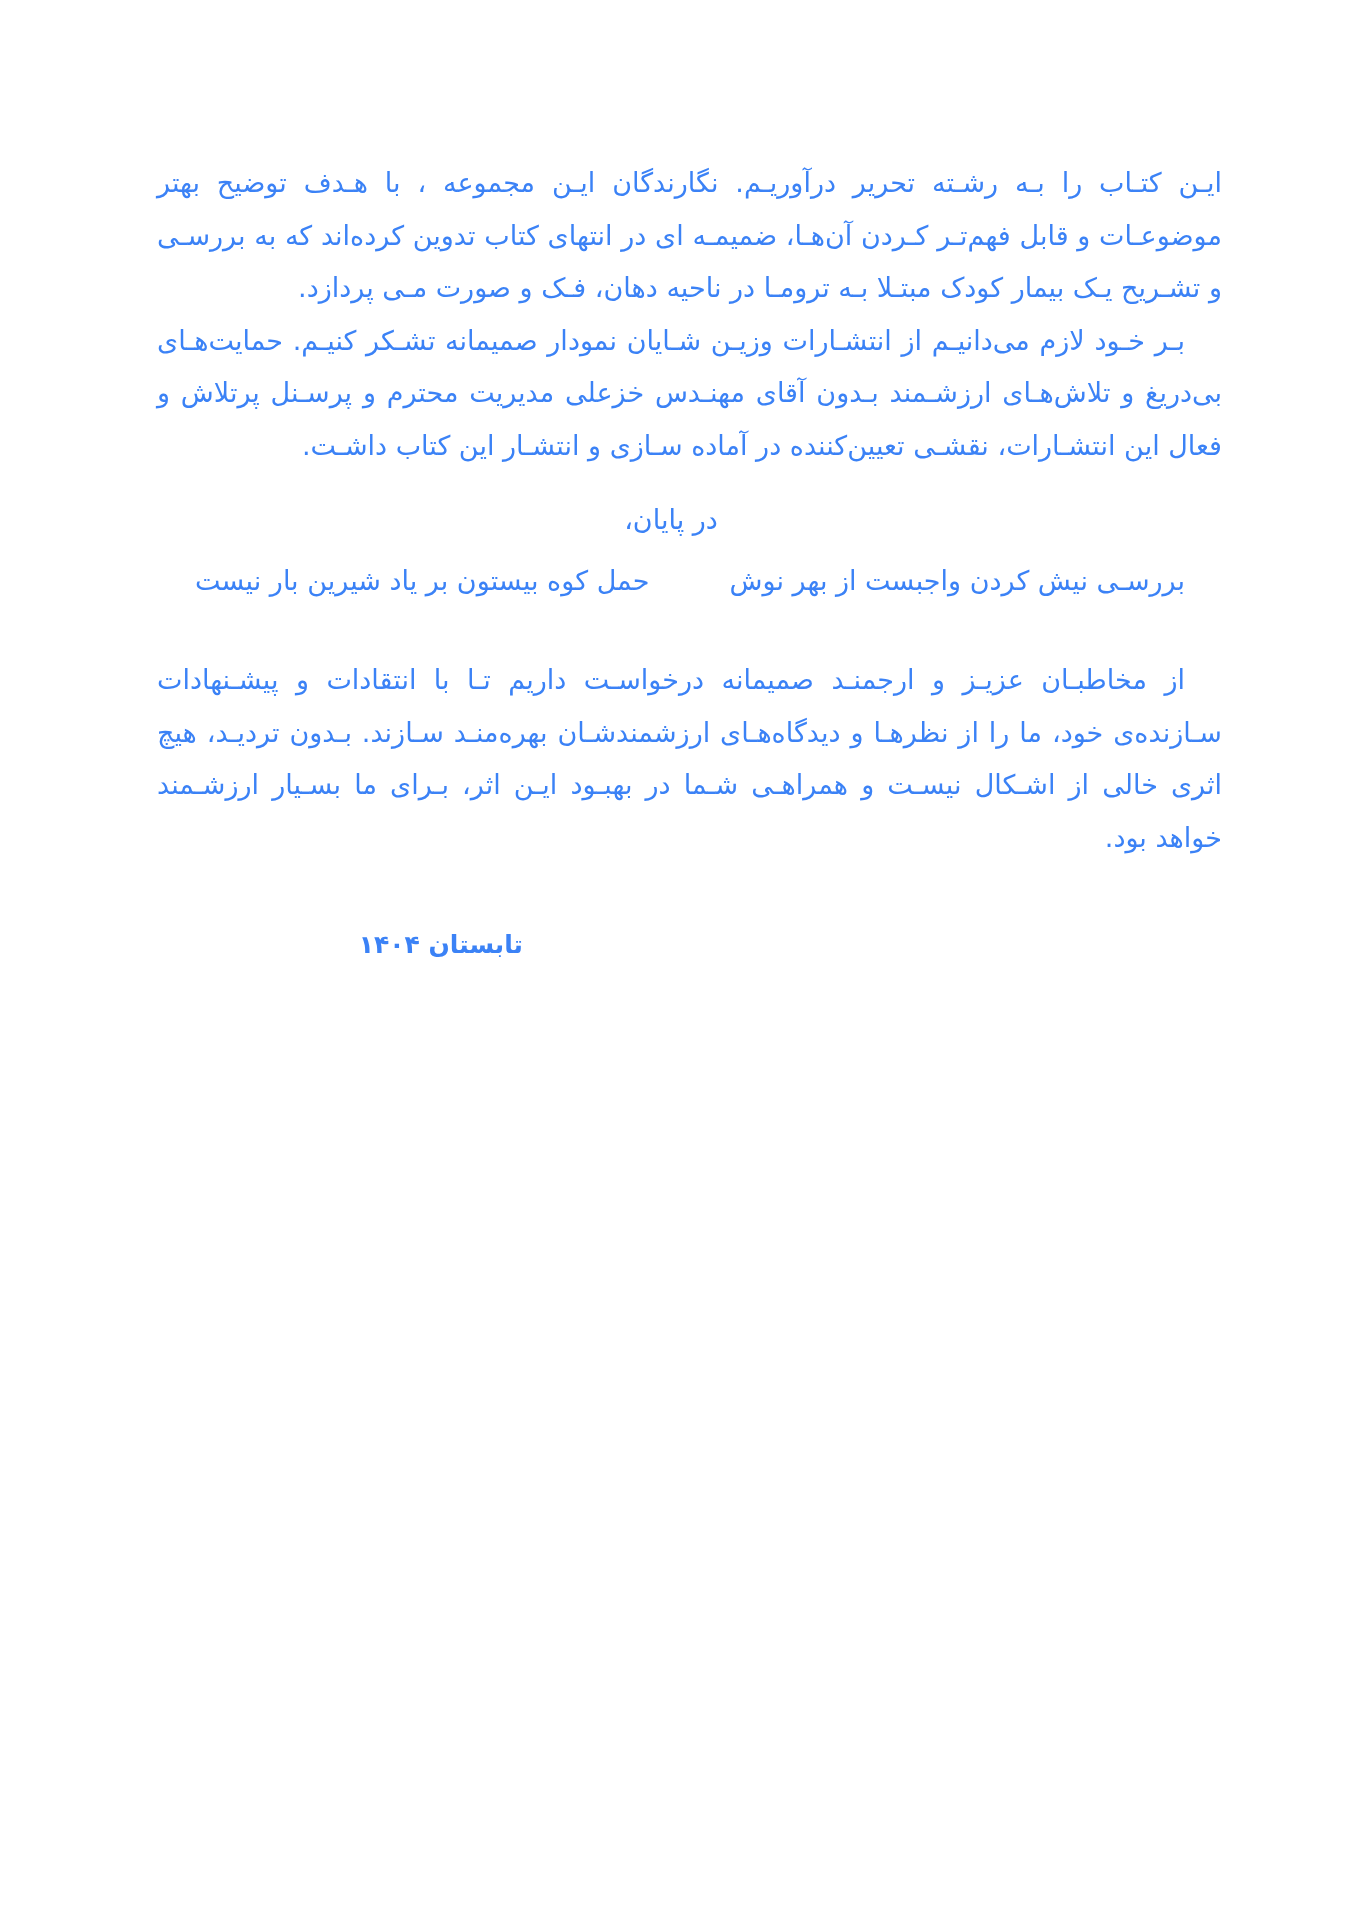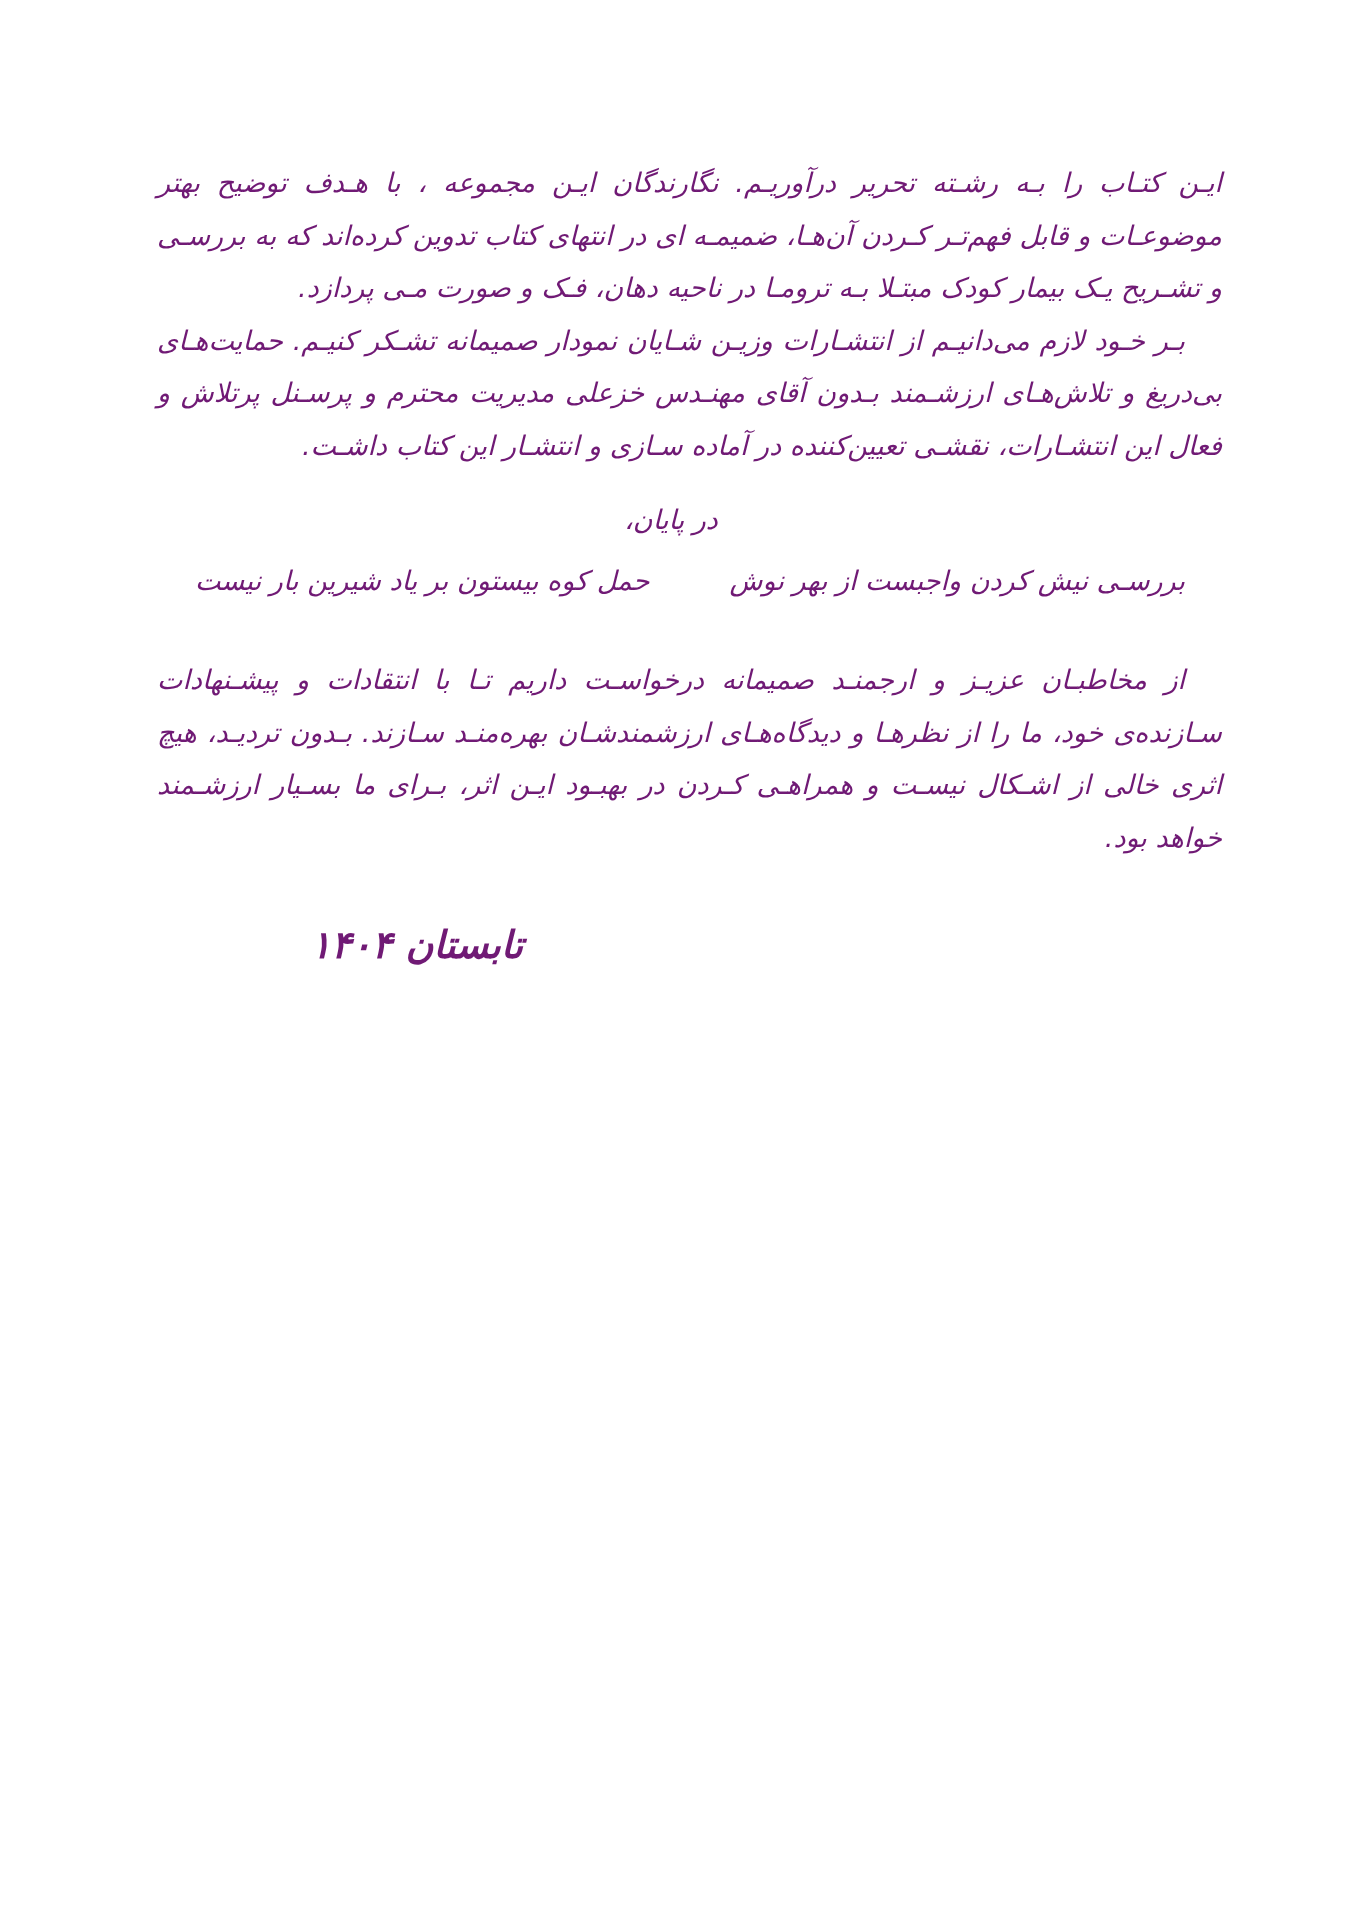--- a/index.html
+++ b/index.html
@@ -15,22 +15,21 @@
     background: #ffffff;
     overflow: hidden;
   }
   .content {
     direction: rtl;
     box-sizing: border-box;
     padding: 157px 141px 0 157px;
     font-family: "DejaVu Sans", sans-serif;
     font-size: 27px;
     line-height: 52.5px;
-    color: #701a75;
-    font-style: italic;
+    color: #3b82f6;
   }
   .para {
     margin: 0;
     text-align: justify;
   }
   .indent {
     text-indent: 37px;
   }
   .closing-lead {
     margin: 22px 0 0 0;
@@ -45,39 +44,39 @@
   .hemistich {
     white-space: nowrap;
   }
   .para3 {
     margin-top: 47px;
   }
   .date-line {
     margin: 55px 699px 0 0;
     text-align: right;
     font-weight: bold;
-    font-size: 38px;
+    font-size: 25px;
     white-space: nowrap;
   }
 </style>
 </head>
 <body>
 
 <div class="page">
   <div class="content">
 
     <p class="para">ایـن کتـاب را بـه رشـته تحریر درآوریـم. نگارندگان ایـن مجموعه ، با هـدف توضیح بهتر موضوعـات و قابل فهم‌تـر کـردن آن‌هـا، ضمیمـه ای در انتهای کتاب تدوین کرده‌اند که به بررسـی و تشـریح یـک بیمار کودک مبتـلا بـه ترومـا در ناحیه دهان، فـک و صورت مـی پردازد.</p>
 
     <p class="para indent">بـر خـود لازم می‌دانیـم از انتشـارات وزیـن شـایان نمودار صمیمانه تشـکر کنیـم. حمایت‌هـای بی‌دریغ و تلاش‌هـای ارزشـمند بـدون آقای مهنـدس خزعلی مدیریت محترم و پرسـنل پرتلاش و فعال این انتشـارات، نقشـی تعیین‌کننده در آماده سـازی و انتشـار این کتاب داشـت.</p>
 
     <p class="closing-lead">در پایان،</p>
 
     <div class="poem">
       <span class="hemistich">بررسـی نیش کردن واجبست از بهر نوش</span>
       <span class="hemistich">حمل کوه بیستون بر یاد شیرین بار نیست</span>
     </div>
 
-    <p class="para indent para3">از مخاطبـان عزیـز و ارجمنـد صمیمانه درخواسـت داریم تـا با انتقادات و پیشـنهادات سـازنده‌ی خود، ما را از نظرهـا و دیدگاه‌هـای ارزشمندشـان بهره‌منـد سـازند. بـدون تردیـد، هیچ اثری خالی از اشـکال نیسـت و همراهـی کـردن در بهبـود ایـن اثر، بـرای ما بسـیار ارزشـمند خواهد بود.</p>
+    <p class="para indent para3">از مخاطبـان عزیـز و ارجمنـد صمیمانه درخواسـت داریم تـا با انتقادات و پیشـنهادات سـازنده‌ی خود، ما را از نظرهـا و دیدگاه‌هـای ارزشمندشـان بهره‌منـد سـازند. بـدون تردیـد، هیچ اثری خالی از اشـکال نیسـت و همراهـی شـما در بهبـود ایـن اثر، بـرای ما بسـیار ارزشـمند خواهد بود.</p>
 
     <p class="date-line">تابستان ۱۴۰۴</p>
 
   </div>
 </div>
 
 </body></html>

